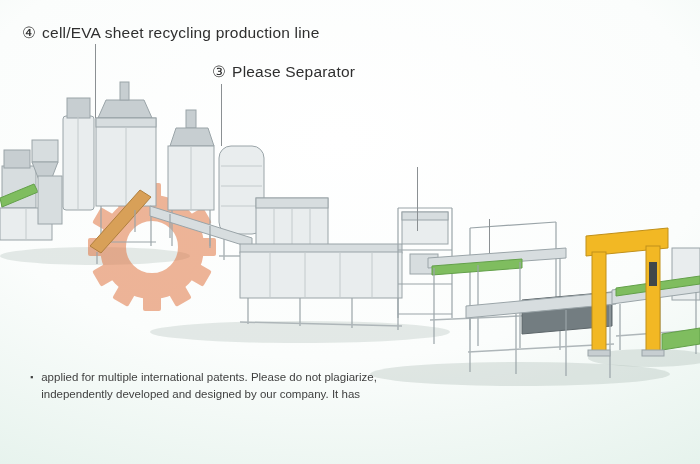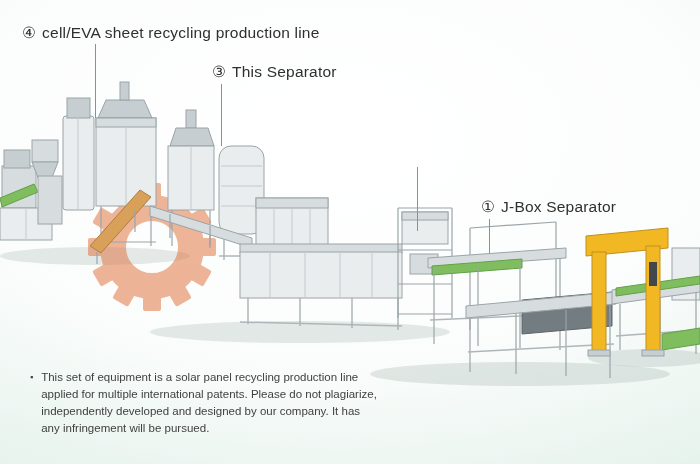--- a/index.html
+++ b/index.html
@@ -202,34 +202,29 @@
       <rect x="649" y="262" width="8" height="24" fill="#41474a" stroke="none"></rect>
     </g>
   </svg>
 
   <div class="label label-4">
     <span class="num">④</span><span>cell/EVA sheet recycling production line</span>
   </div>
   <div class="leader leader-4"></div>
 
   <div class="label label-3">
-    <span class="num">③</span><span>This Separator</span>
+    <span class="num">③</span><span>Please Separator</span>
   </div>
   <div class="leader leader-3"></div>
 
   <div class="leader leader-2"></div>
 
-  <div class="label label-1">
-    <span class="num">①</span><span>J-Box Separator</span>
-  </div>
   <div class="leader leader-1"></div>
 
   <div class="note">
     <span class="bullet">▪</span>
     <div>
-      <div>This set of equipment is a solar panel recycling production line</div>
       <div>applied for multiple international patents. Please do not plagiarize,</div>
       <div>independently developed and designed by our company. It has</div>
-      <div>any infringement will be pursued.</div>
     </div>
   </div>
 
 </div>
 
 </body></html>

